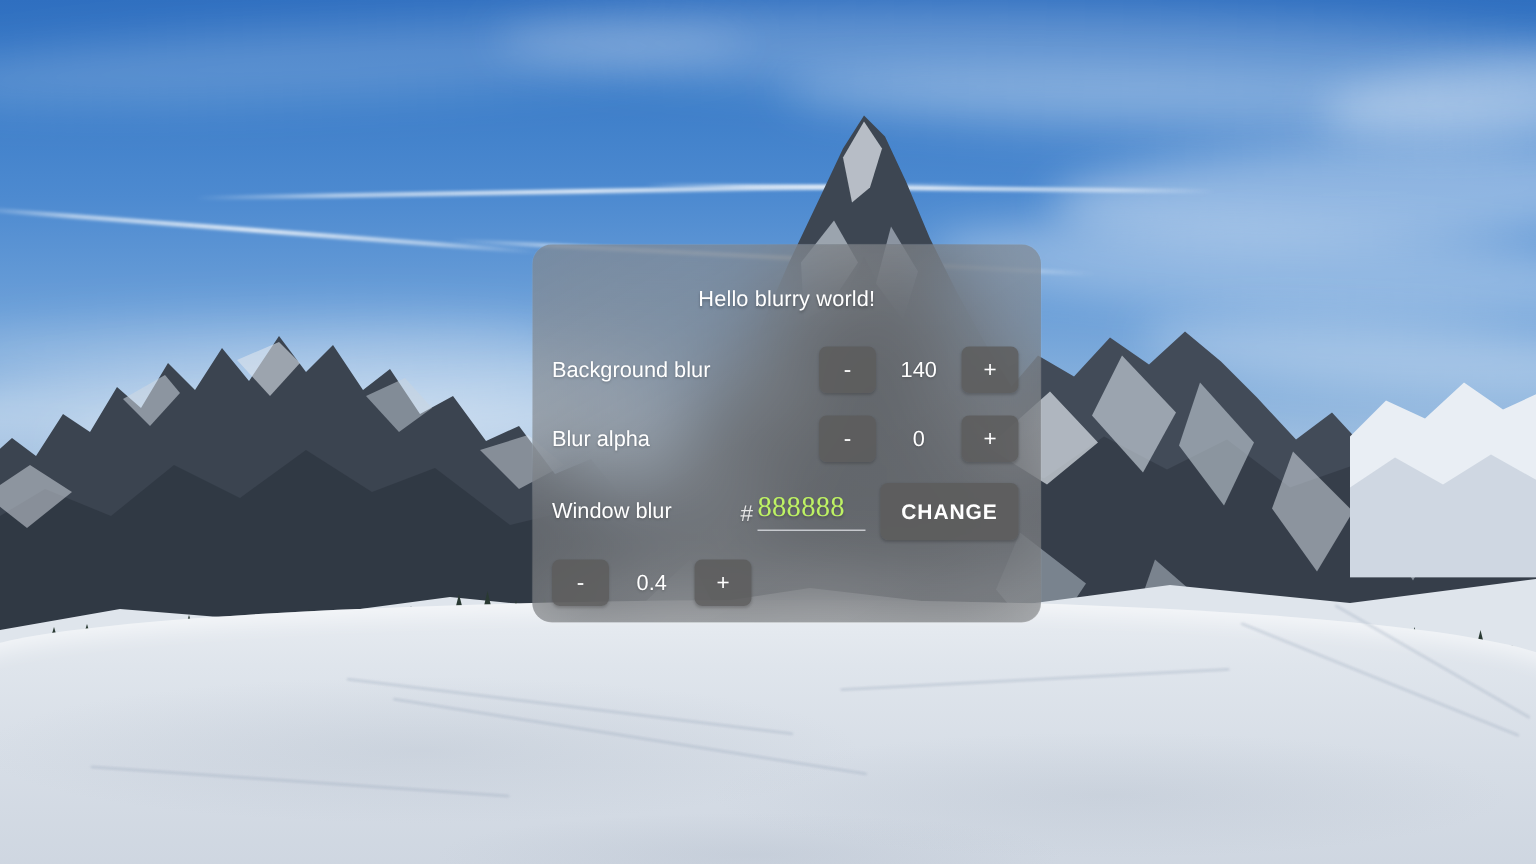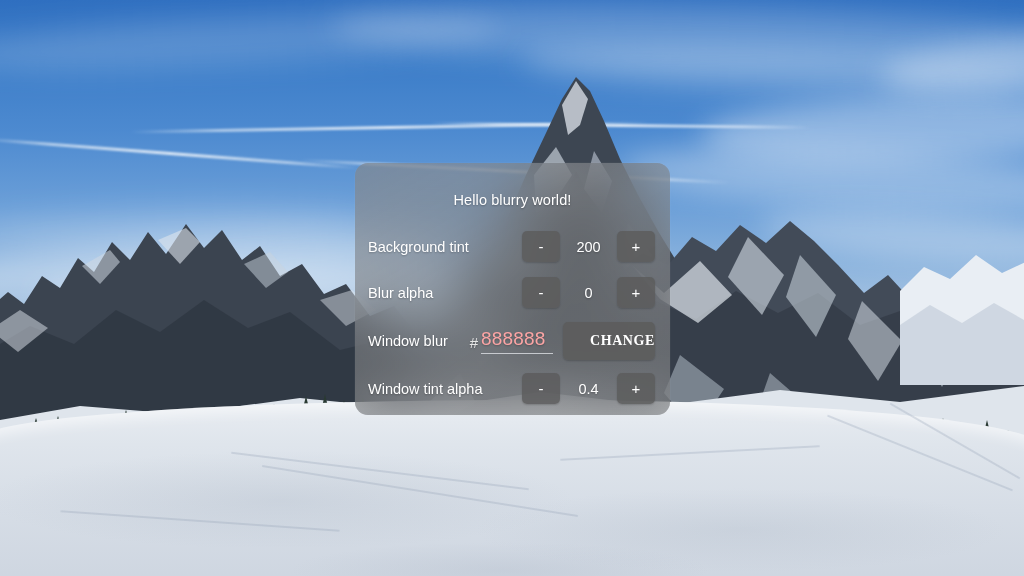--- a/index.html
+++ b/index.html
@@ -156,21 +156,21 @@
   .st3 { left: 560px; top: 452px; width: 260px; transform: rotate(-3deg); }
   .st4 { left: 820px; top: 452px; width: 200px; transform: rotate(22deg); }
   .st5 { left: 880px; top: 440px; width: 150px; transform: rotate(30deg); }
   .st6 { left: 60px; top: 520px; width: 280px; transform: rotate(4deg); }
 
   
   #glass-panel {
     position: absolute;
     left: 355px;
     top: 163px;
-    width: 315px;
+    width: 339px;
     height: 252px;
     border-radius: 13px;
     background: rgba(136,136,136,0.5);
     backdrop-filter: blur(26px) saturate(0.85);
     -webkit-backdrop-filter: blur(26px) saturate(0.85);
     overflow: hidden;
     box-shadow: 0 0 0 0.5px rgba(255,255,255,0.06);
   }
   
   #glass-panel::before {
@@ -269,42 +269,41 @@
     font-size: 15px;
     margin-right: 3px;
     padding-bottom: 3px;
     text-shadow: 0 1px 2px rgba(0,0,0,0.26);
   }
   .hex-input {
     width: 72px;
     border: none;
     border-bottom: 1.5px solid rgba(225,228,232,0.78);
     background: transparent;
-    color: #fca5a5;
+    color: #bef264;
     font-size: 19px;
-    font-family: Liberation Sans, sans-serif;
+    font-family: Liberation Serif, serif;
     padding: 0 0 3px 0;
     outline: none;
     letter-spacing: 0.2px;
     text-shadow: 0 1px 2px rgba(0,0,0,0.26);
   }
   .change-btn {
     width: 92px;
     height: 38px;
     border: none;
     border-radius: 5px;
     background: rgba(92,92,92,0.85);
     color: #ffffff;
     font-size: 14px;
     font-weight: bold;
     letter-spacing: 0.6px;
-    font-family: Liberation Serif, serif;
+    font-family: Liberation Sans, sans-serif;
     cursor: pointer;
     box-shadow: 0 1px 2px rgba(0,0,0,0.2);
-    text-align: right;
   }
 </style>
 </head>
 <body>
 
 <div id="root">
 
   <div class="scene">
     <div class="sky"></div>
 
@@ -425,24 +424,24 @@
   </div>
 
   <div id="glass-panel">
     <div class="panel-inner">
 
       <div class="panel-title">Hello blurry world!</div>
 
       <div class="rows">
 
         <div class="row">
-          <div class="row-label">Background tint</div>
+          <div class="row-label">Background blur</div>
           <div class="stepper">
             <button class="step-btn">-</button>
-            <div class="step-value">200</div>
+            <div class="step-value">140</div>
             <button class="step-btn">+</button>
           </div>
         </div>
 
         <div class="row">
           <div class="row-label">Blur alpha</div>
           <div class="stepper">
             <button class="step-btn">-</button>
             <div class="step-value">0</div>
             <button class="step-btn">+</button>
@@ -452,21 +451,20 @@
         <div class="tint-row">
           <div class="row-label">Window blur</div>
           <div class="tint-field">
             <span class="hash">#</span>
             <input class="hex-input" type="text" value="888888" style="">
           </div>
           <button class="change-btn">CHANGE</button>
         </div>
 
         <div class="row">
-          <div class="row-label">Window tint alpha</div>
           <div class="stepper">
             <button class="step-btn">-</button>
             <div class="step-value">0.4</div>
             <button class="step-btn">+</button>
           </div>
         </div>
 
       </div>
     </div>
   </div>

